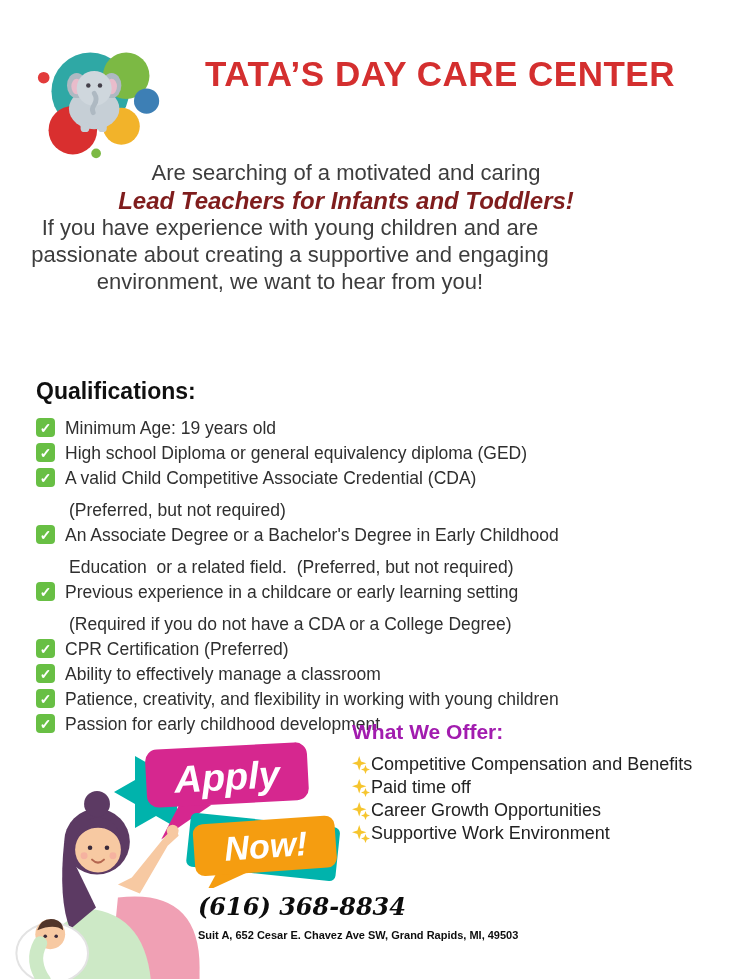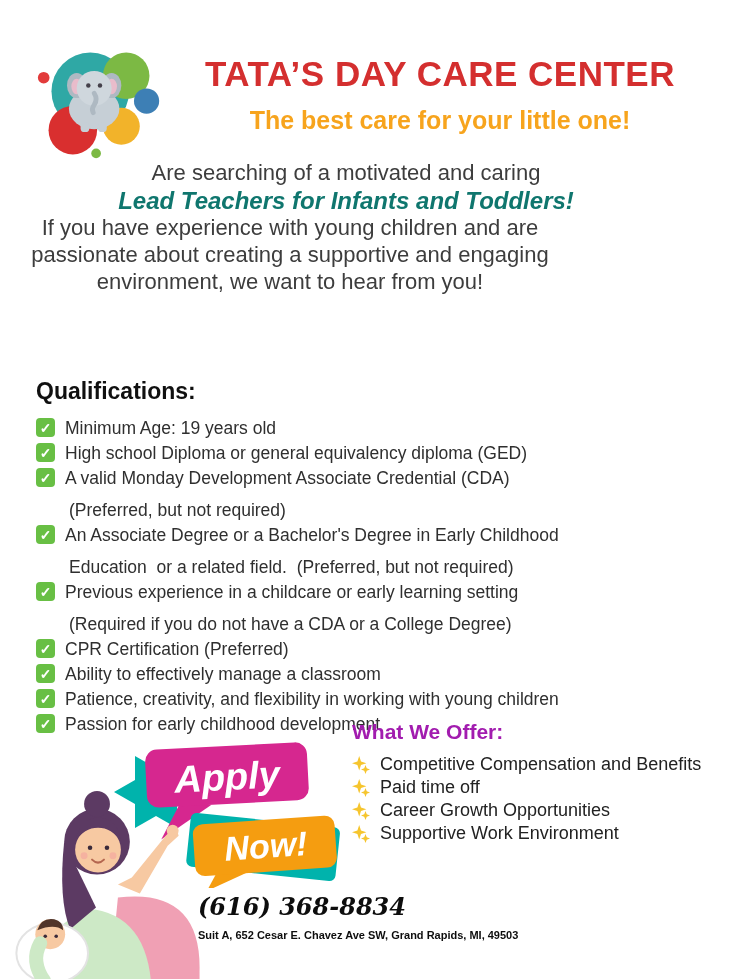--- a/index.html
+++ b/index.html
@@ -9,37 +9,37 @@
   }
   
   .logo{position:absolute;left:34px;top:22px;width:131px;height:120px;}
   .titles{position:absolute;left:150px;top:34px;width:580px;text-align:center;}
   .page-title{margin:0;font-size:35px;font-weight:800;color:#d42f2f;letter-spacing:0.5px;white-space:nowrap;}
   .tagline{margin-top:12px;font-size:25px;font-weight:700;color:#f7a41d;}
   
   .intro{position:absolute;top:139px;left:0;width:692px;text-align:center;color:#3d3d3d;}
   .intro p{margin:0;}
   .intro-line{font-size:22px;line-height:1.25;}
-  .role-highlight{font-size:24px;font-weight:700;font-style:italic;color:#0f766e;line-height:1.2;}
+  .role-highlight{font-size:24px;font-weight:700;font-style:italic;color:#7f1d1d;line-height:1.2;}
   .intro-body{font-size:22px;line-height:1.22;width:580px;margin:0 auto;}
   
   .schedule{position:absolute;top:288px;left:0;width:756px;text-align:center;color:#00a1a7;font-weight:700;font-size:20px;line-height:1.35;white-space:pre-wrap;}
   
   .quals{position:absolute;top:358px;left:36px;width:700px;}
   .quals h2{margin:0 0 12px 0;font-size:23px;font-weight:800;color:#101010;}
   .quals ul{list-style:none;margin:0;padding:0;}
   .q-item{display:flex;flex-wrap:wrap;align-items:flex-start;gap:10px;font-size:17.5px;line-height:22px;margin-bottom:3px;color:#2f2f2f;}
   .check{flex:0 0 19px;width:19px;height:19px;background:#68bf44;border-radius:4px;color:#fff;
          font-size:14px;font-weight:700;display:flex;align-items:center;justify-content:center;margin-top:1px;}
   .q-note{width:100%;margin-left:33px;white-space:pre-wrap;}
   
   .offer{position:absolute;left:352px;top:700px;width:400px;}
   .offer h2{margin:0 0 9px 0;font-size:21px;font-weight:700;color:#a21caf;}
   .offer ul{list-style:none;margin:0;padding:0;}
-  .offer li{display:flex;align-items:center;gap:10px;font-size:18px;line-height:23px;color:#222;}
+  .offer li{display:flex;align-items:center;gap:1px;font-size:18px;line-height:23px;color:#222;}
   .sparkle{flex:0 0 18px;display:flex;align-items:center;}
   
   .bubbles{position:absolute;left:108px;top:710px;width:235px;height:158px;z-index:1;}
   .woman{position:absolute;left:0;top:760px;width:200px;height:219px;z-index:3;}
   
   .contact{position:absolute;left:198px;top:872px;color:#0d0d0d;z-index:2;}
   .phone{font-family:"DejaVu Serif", serif;font-size:24px;font-weight:700;font-style:italic;}
   .email{font-family:"DejaVu Serif", serif;font-size:24px;font-weight:700;font-style:italic;margin-top:4px;}
   .address{font-size:11px;font-weight:700;margin-top:8px;}
   
@@ -68,21 +68,20 @@
       <circle cx="56" cy="44" r="2.3" fill="#44404a"></circle>
       <circle cx="68" cy="44" r="2.3" fill="#44404a"></circle>
       <path d="M62,52 Q66,58 62,64 Q59,68 61,72" stroke="#aeb9c2" stroke-width="5" fill="none" stroke-linecap="round"></path>
       <rect x="48" y="82" width="9" height="10" rx="4" fill="#c6cfd6"></rect>
       <rect x="66" y="82" width="9" height="10" rx="4" fill="#c6cfd6"></rect>
     </svg>
   </div>
 
   <div class="titles">
     <h1 class="page-title">TATA’S DAY CARE CENTER</h1>
-    <div class="tagline">The best care for your little one!</div>
   </div>
 
   <div class="intro">
     <p class="intro-line">Are searching of a motivated and caring</p>
     <p class="role-highlight">Lead Teachers for Infants and Toddlers!</p>
     <p class="intro-body">If you have experience with young children and are passionate about creating a supportive and engaging environment, we want to hear from you!</p>
   </div>
 
 
   <div class="quals">
@@ -91,21 +90,21 @@
       <li class="q-item">
         <span class="check">✓</span>
         <span class="q-text">Minimum Age: 19 years old</span>
       </li>
       <li class="q-item">
         <span class="check">✓</span>
         <span class="q-text">High school Diploma or general equivalency diploma (GED)</span>
       </li>
       <li class="q-item">
         <span class="check">✓</span>
-        <span class="q-text">A valid Monday Development Associate Credential (CDA)</span>
+        <span class="q-text">A valid Child Competitive Associate Credential (CDA)</span>
         <span class="q-note">(Preferred, but not required)</span>
       </li>
       <li class="q-item">
         <span class="check">✓</span>
         <span class="q-text">An Associate Degree or a Bachelor's Degree in Early Childhood</span>
         <span class="q-note">Education  or a related field.  (Preferred, but not required)</span>
       </li>
       <li class="q-item">
         <span class="check">✓</span>
         <span class="q-text">Previous experience in a childcare or early learning setting</span>

